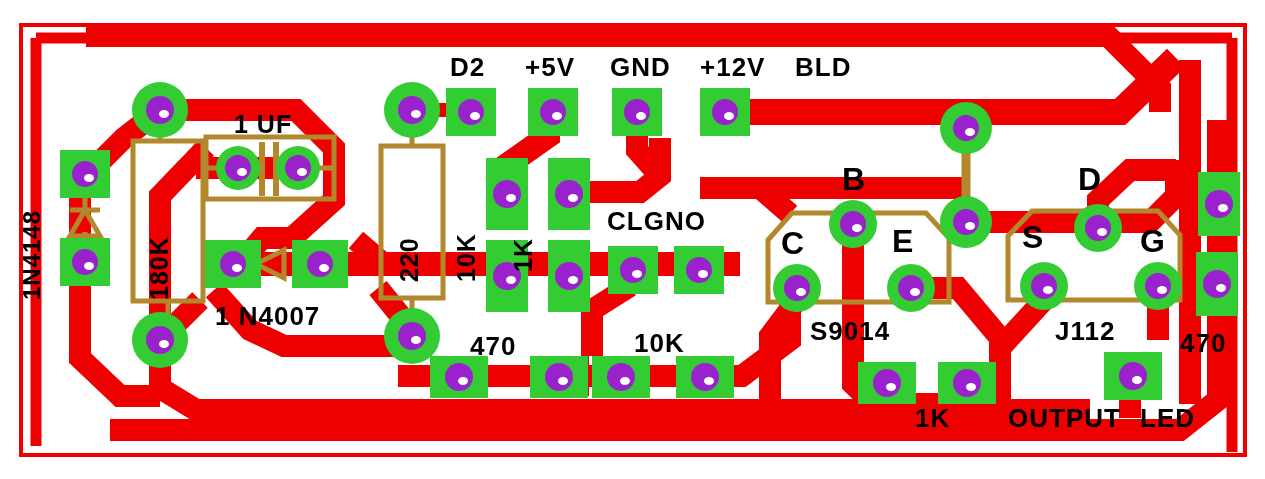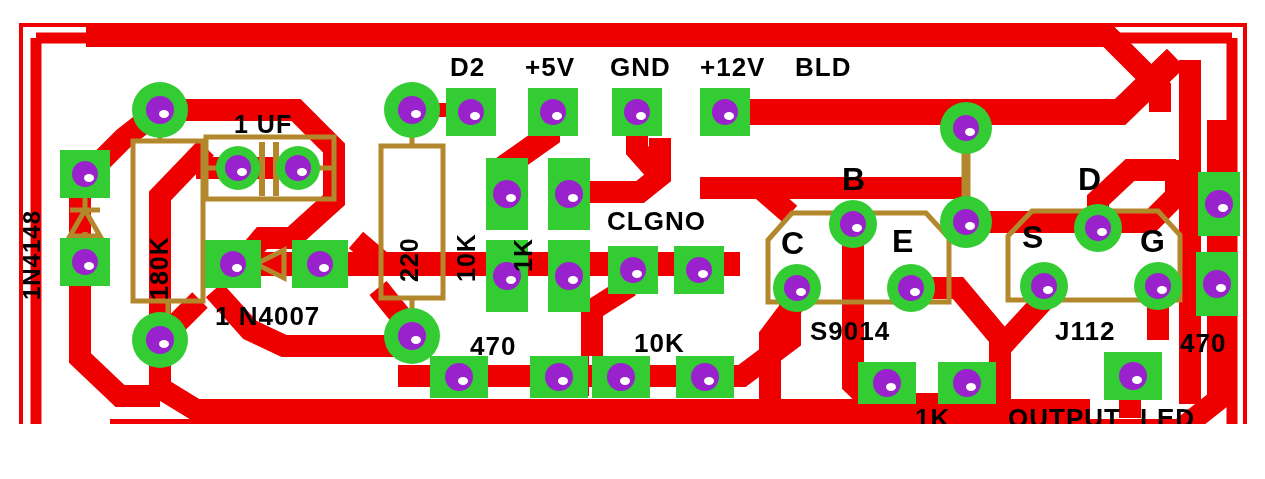--- a/index.html
+++ b/index.html
@@ -4,21 +4,21 @@
 <style>
   html, body {
     margin: 0;
     padding: 0;
     background: #ffffff;
     font-family: "Liberation Sans", sans-serif;
   }
   #board-root {
     position: relative;
     width: 1265px;
-    height: 424px;
+    height: 479px;
     background: #ffffff;
     overflow: hidden;
   }
   svg#pcb {
     display: block;
     width: 1265px;
     height: 479px;
   }
   .silk-text {
     font-family: "Liberation Sans", sans-serif;

